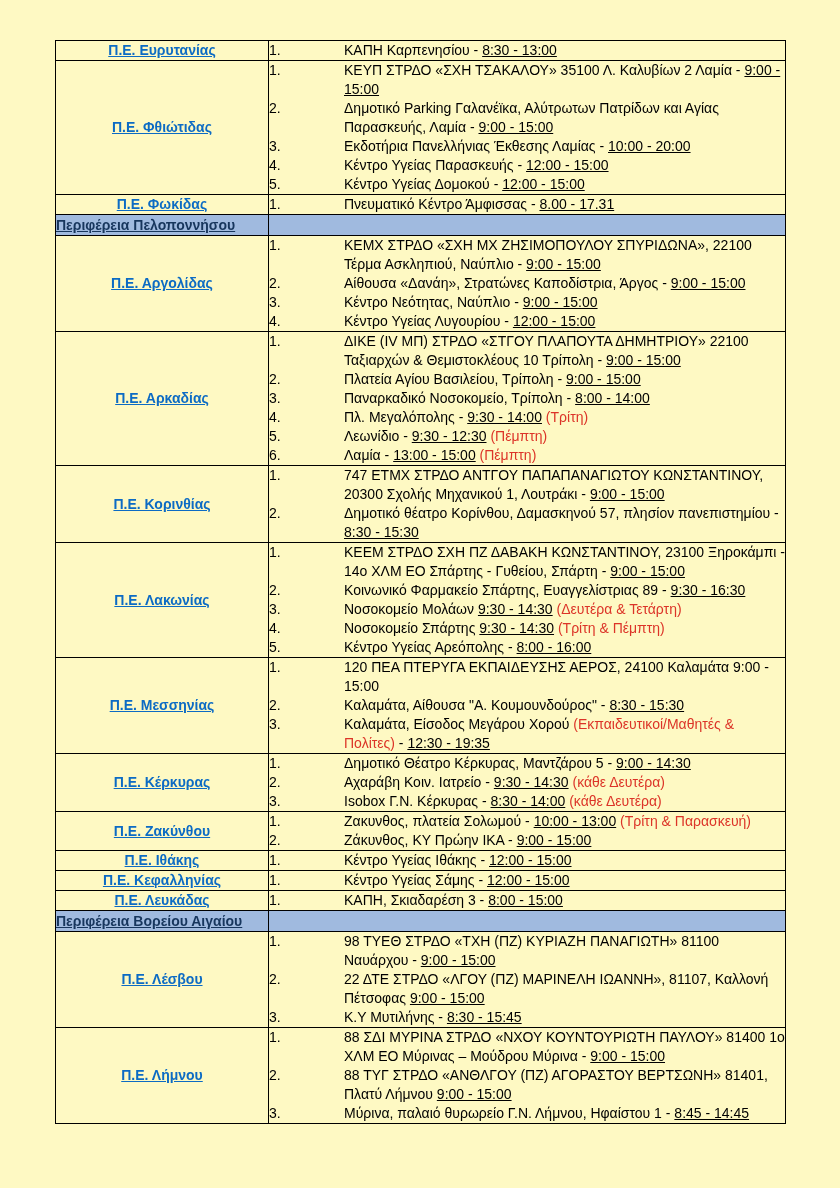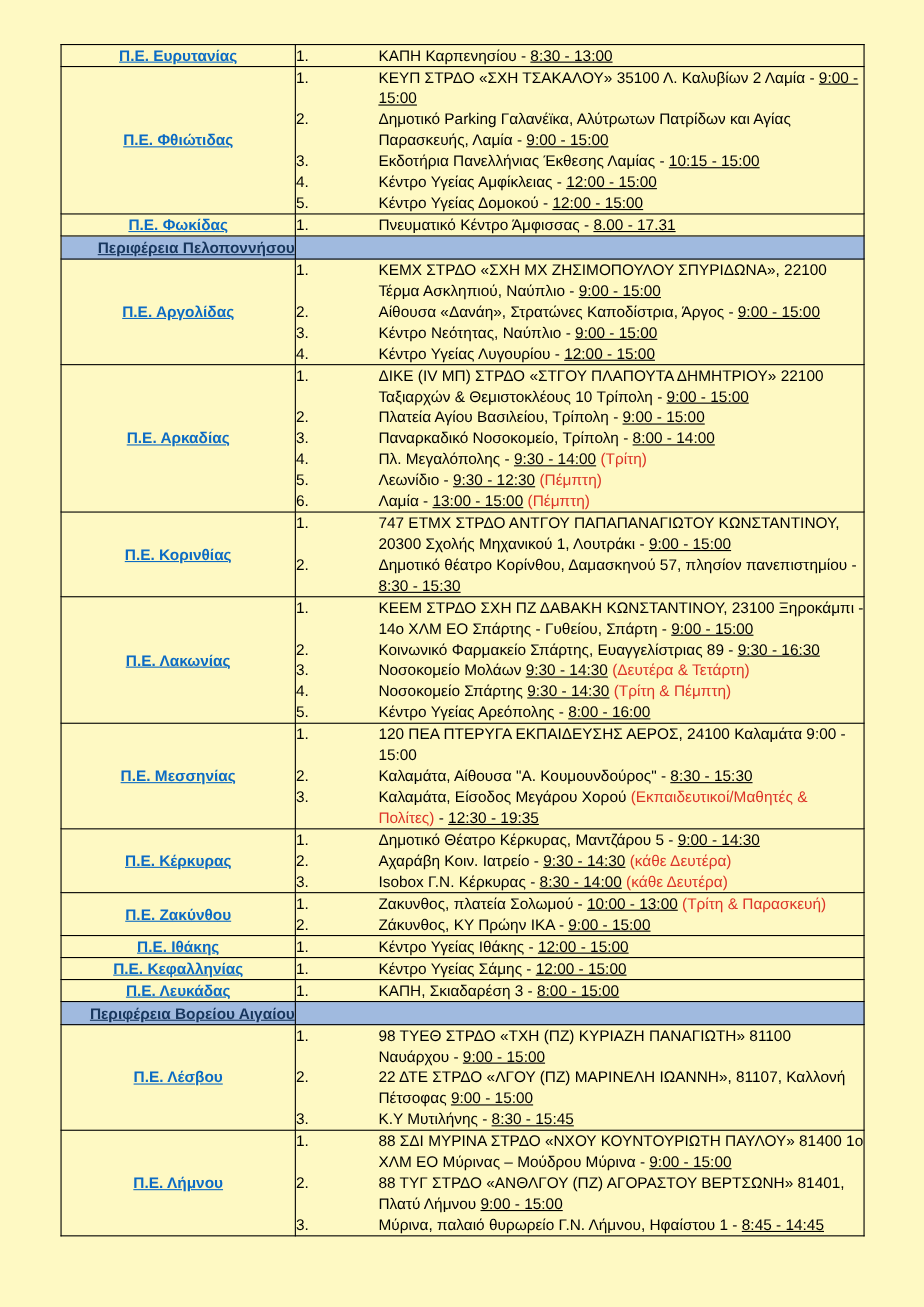--- a/index.html
+++ b/index.html
@@ -66,21 +66,21 @@
     text-decoration: underline;
   }
   .day-note {
     color: var(--note-red);
   }
   tr.section-row td {
     background: var(--section-bg);
     height: 20px;
   }
   .section-cell-left {
-    text-align: right;
+    text-align: left;
     padding: 1px 2px;
   }
   .section-title {
     color: var(--section-text);
     font-weight: bold;
     font-size: 14px;
     line-height: 18px;
     text-decoration: underline;
     white-space: nowrap;
   }
@@ -111,25 +111,25 @@
               <div class="item">
                 <span class="item-num">1.</span>
                 <span class="item-text"><span>ΚΕΥΠ ΣΤΡΔΟ «ΣΧΗ ΤΣΑΚΑΛΟΥ» 35100 Λ. Καλυβίων 2 Λαμία - </span><span class="time">9:00 - 15:00</span></span>
               </div>
               <div class="item">
                 <span class="item-num">2.</span>
                 <span class="item-text"><span>Δημοτικό Parking Γαλανέϊκα, Αλύτρωτων Πατρίδων και Αγίας Παρασκευής, Λαμία - </span><span class="time">9:00 - 15:00</span></span>
               </div>
               <div class="item">
                 <span class="item-num">3.</span>
-                <span class="item-text"><span>Εκδοτήρια Πανελλήνιας Έκθεσης Λαμίας - </span><span class="time">10:15 - 15:00</span></span>
+                <span class="item-text"><span>Εκδοτήρια Πανελλήνιας Έκθεσης Λαμίας - </span><span class="time">10:00 - 20:00</span></span>
               </div>
               <div class="item">
                 <span class="item-num">4.</span>
-                <span class="item-text"><span>Κέντρο Υγείας Αμφίκλειας - </span><span class="time">12:00 - 15:00</span></span>
+                <span class="item-text"><span>Κέντρο Υγείας Παρασκευής - </span><span class="time">12:00 - 15:00</span></span>
               </div>
               <div class="item">
                 <span class="item-num">5.</span>
                 <span class="item-text"><span>Κέντρο Υγείας Δομοκού - </span><span class="time">12:00 - 15:00</span></span>
               </div>
             </td>
           </tr>
           <tr>
             <td class="region-cell"><span class="region-name">Π.Ε. Φωκίδας</span></td>
             <td class="items-cell">

